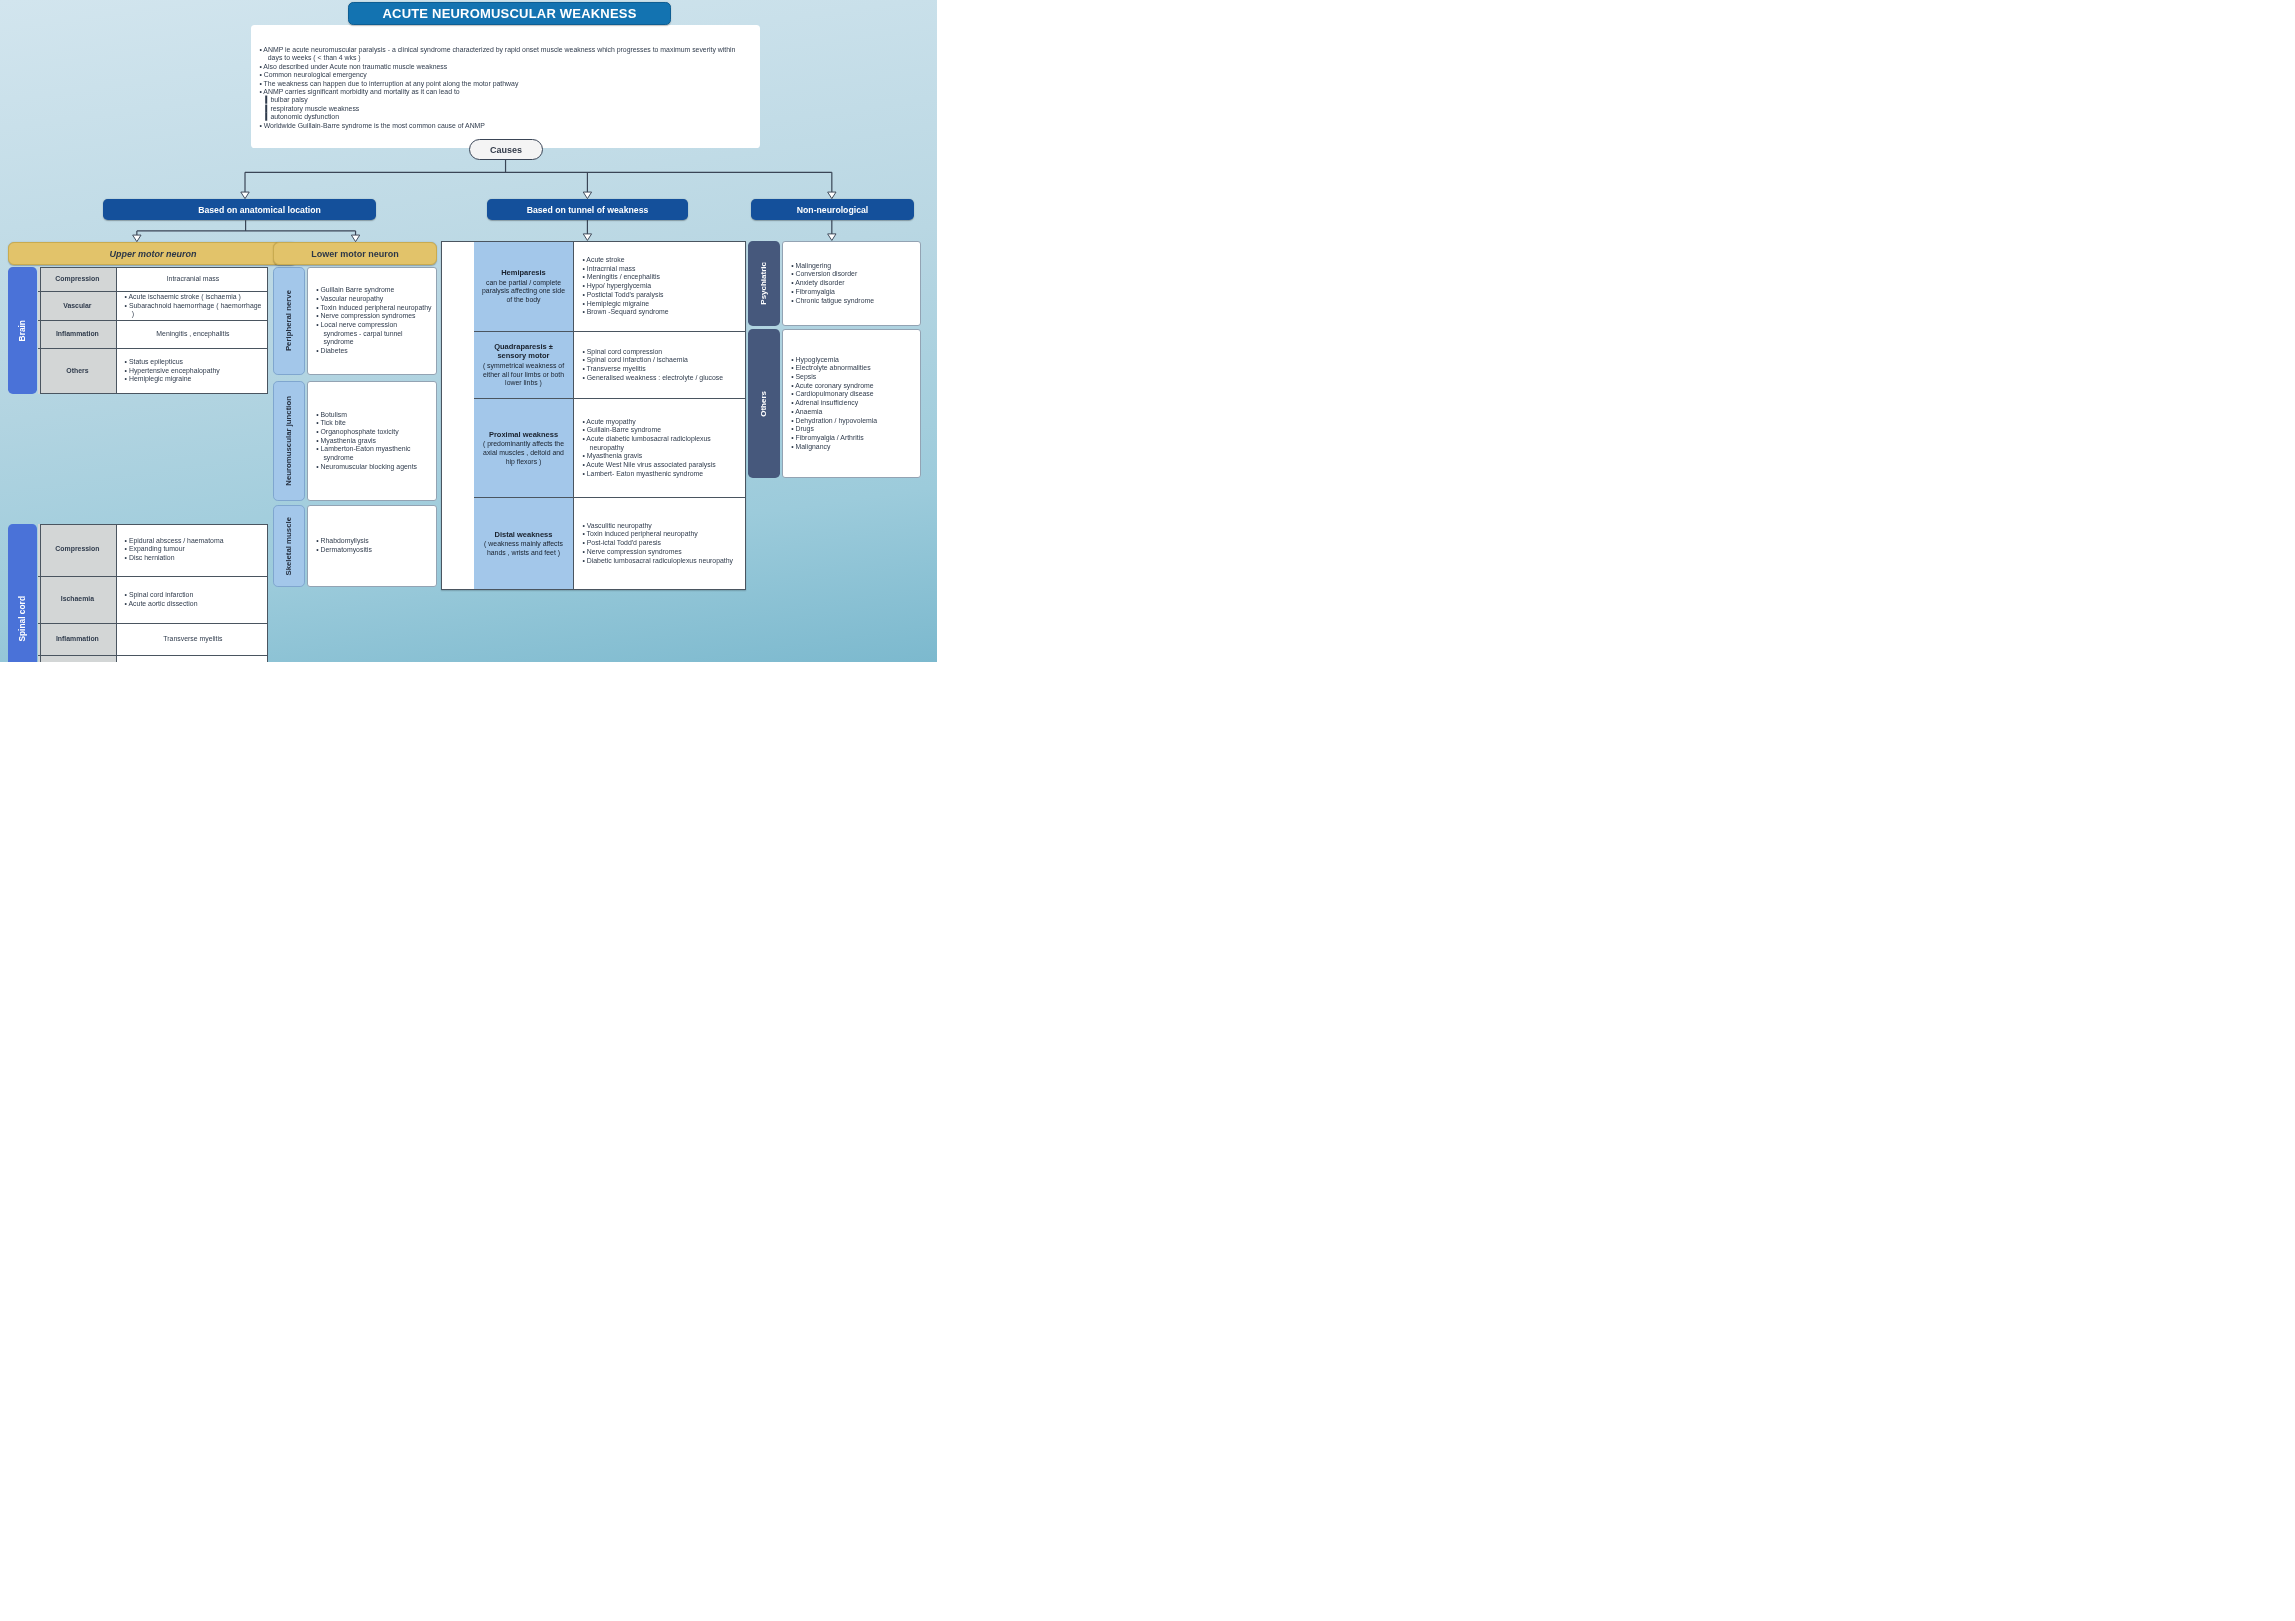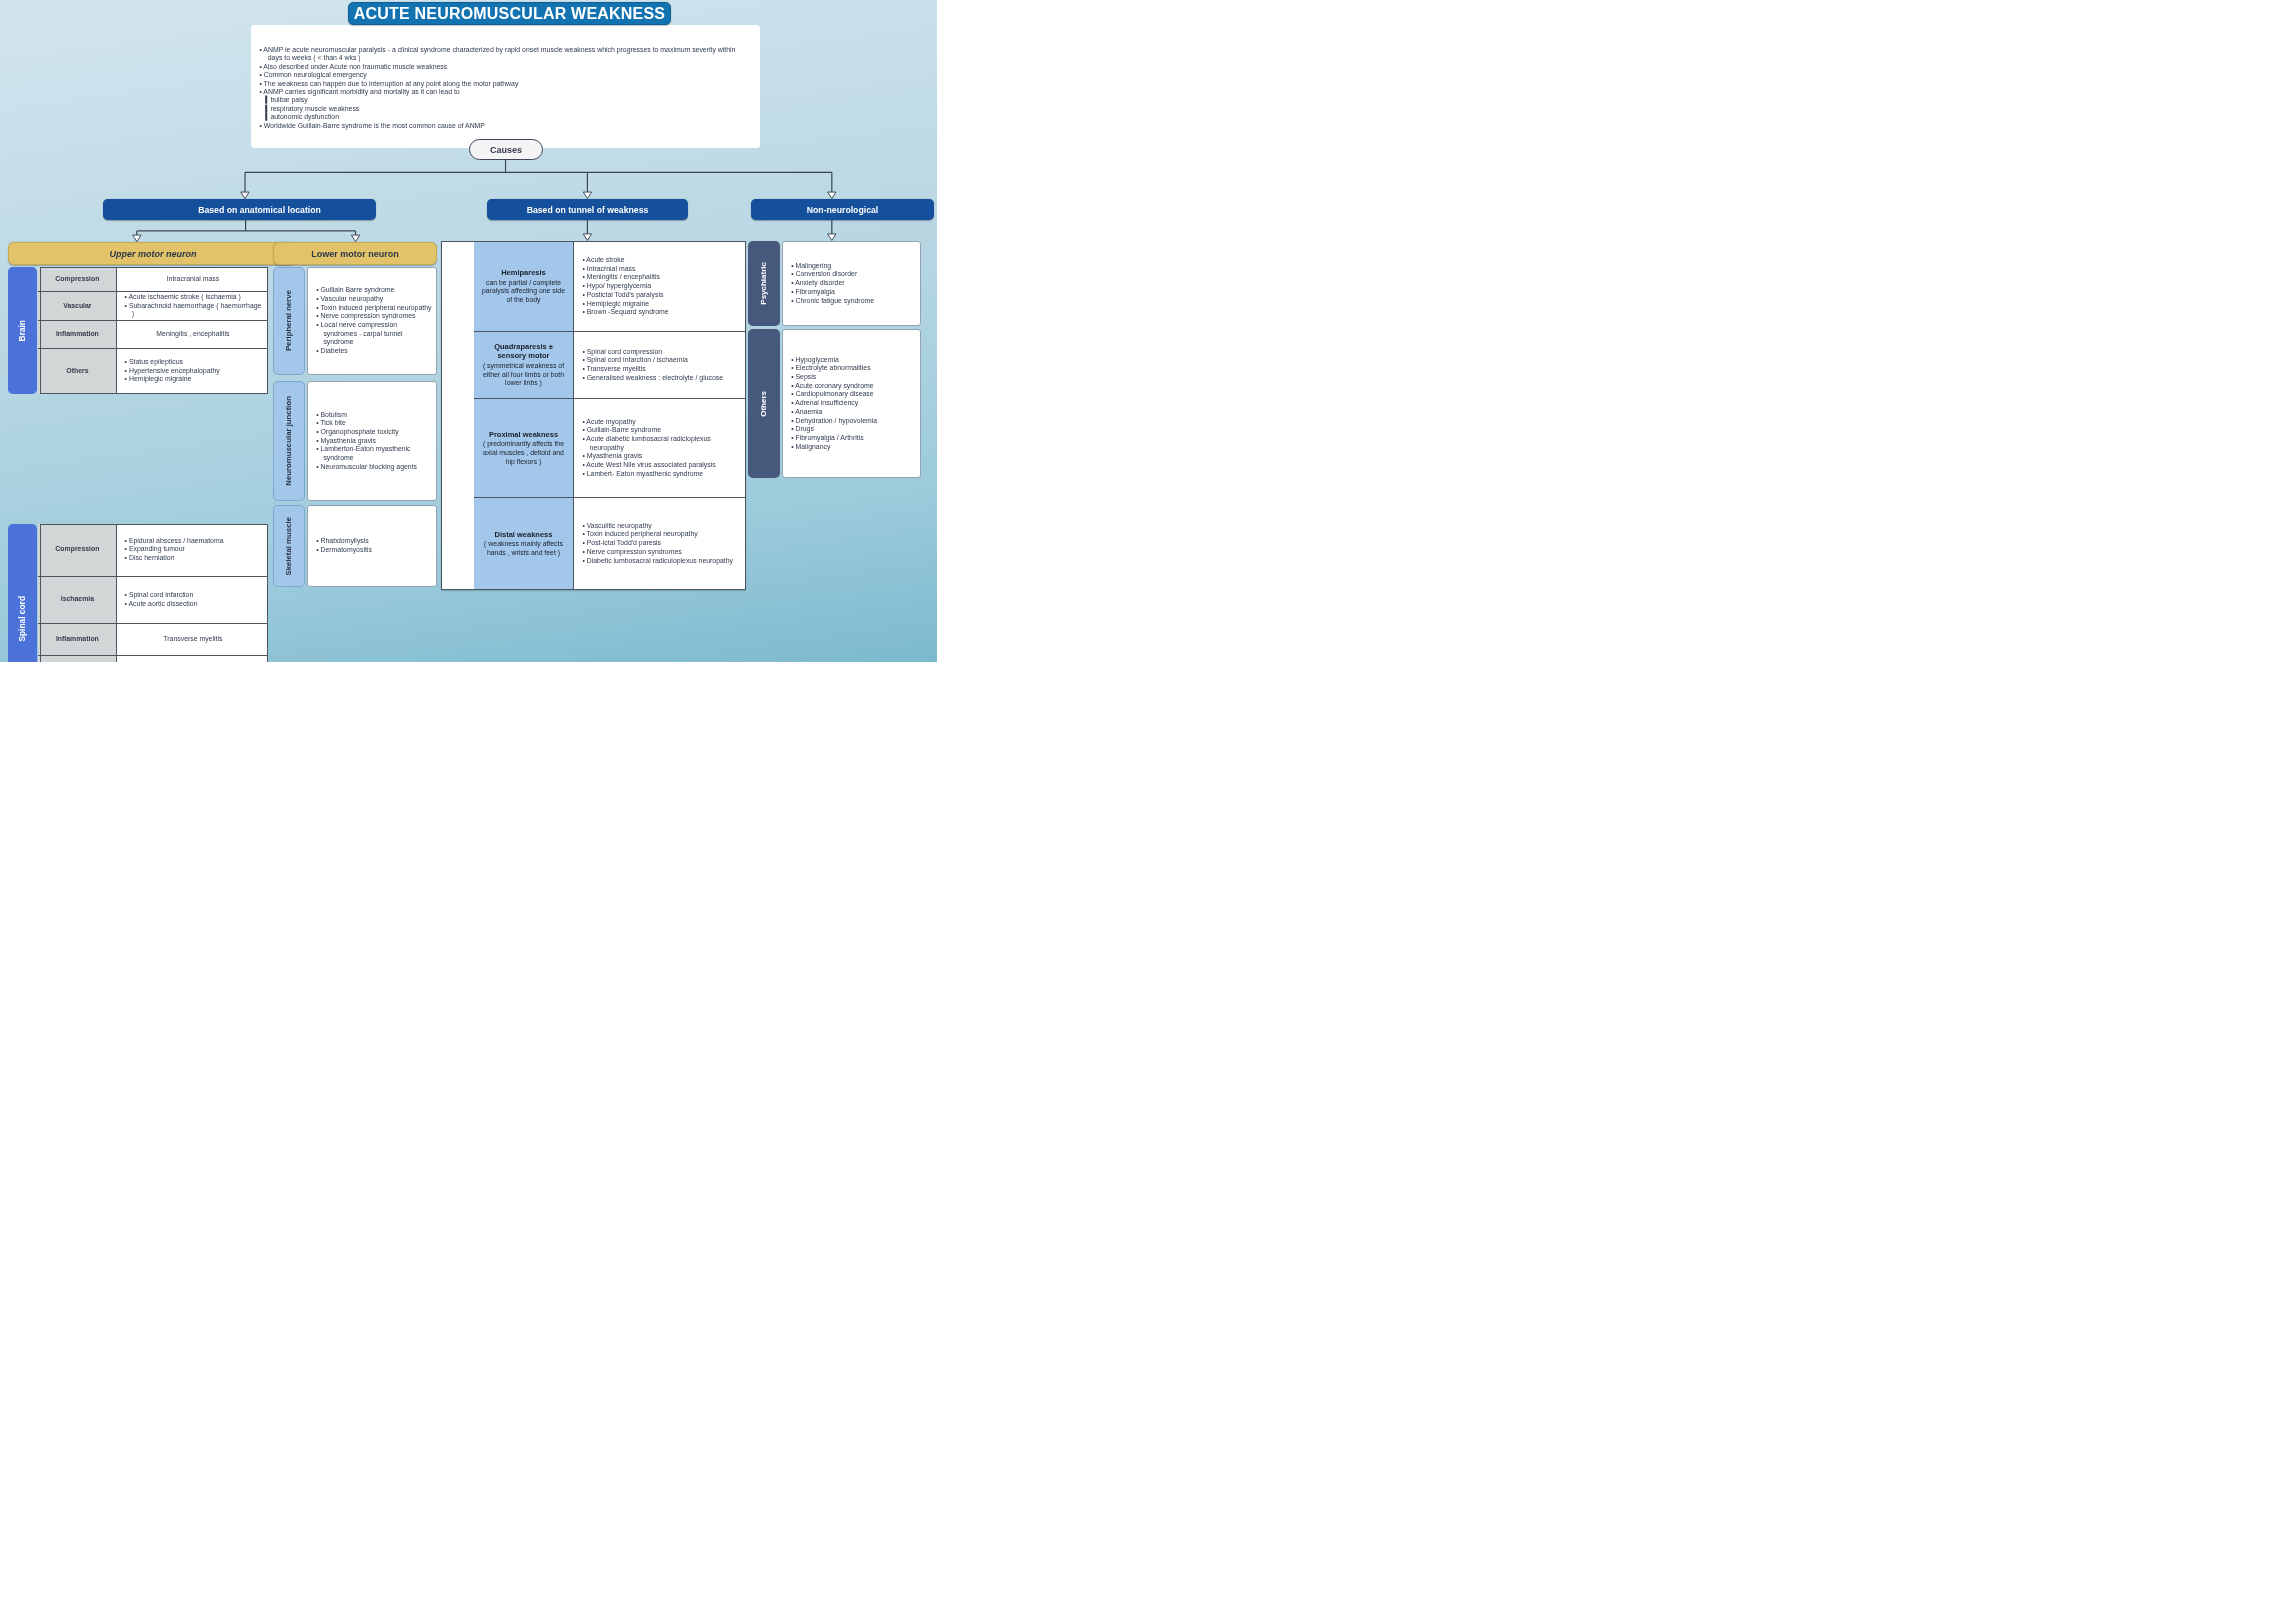--- a/index.html
+++ b/index.html
@@ -13,21 +13,21 @@
   #canvas{
     position:relative; width:937px; height:662px; overflow:hidden;
     background:linear-gradient(172deg, var(--canvas-top) 0%, var(--canvas-mid) 45%, #9ccbdb 78%, var(--canvas-bottom) 100%);
   }
   .abs{position:absolute;}
   svg.connectors{position:absolute; left:0; top:0; width:937px; height:662px; z-index:0;}
   .node{z-index:1;}
 
   .title-bar{
     background:var(--title-blue); border:0.6px solid #0e5e93; border-radius:5.4px;
-    color:#fff; font-weight:bold; font-size:16px; letter-spacing:0.2px;
+    color:#fff; font-weight:bold; font-size:13px; letter-spacing:0.2px;
     display:flex; align-items:center; justify-content:center; z-index:3;
     box-shadow:0 0.6px 1.2px rgba(0,0,0,.25);
   }
   .intro-box{background:#fff; border-radius:3.6px; z-index:1; padding:21.5px 9.6px 4.8px 8.4px;}
   .intro-text{font-size:6.9px; line-height:8.4px;}
   .intro-text .ln{white-space:pre-wrap; padding-left:8.4px; text-indent:-8.4px;}
 
   .causes{
     background:#f4f4f4; border:1.2px solid var(--line); border-radius:10.8px;
     font-weight:bold; font-size:9px; display:flex; align-items:center; justify-content:center;
@@ -136,21 +136,21 @@
         <div class="ln">   ▍autonomic dysfunction</div>
         <div class="ln">• Worldwide Guillain-Barre syndrome is the most common cause of ANMP</div>
       </div>
   </div>
   <div class="abs title-bar" style="left:348px; top:2.4px; width:323px; height:23px;">ACUTE NEUROMUSCULAR WEAKNESS</div>
 
   <div class="abs causes" style="left:469px; top:139px; width:74px; height:21px;">Causes</div>
 
   <div class="abs branch-header" style="left:103px; top:199px; width:273px; height:21px;padding-left:40px;">Based on anatomical location</div>
   <div class="abs branch-header" style="left:487px; top:199px; width:201px; height:21px;">Based on tunnel of weakness</div>
-  <div class="abs branch-header" style="left:751px; top:199px; width:183px; height:21px;">Non-neurological</div>
+  <div class="abs branch-header" style="left:751px; top:199px; width:163px; height:21px;">Non-neurological</div>
 
   <div class="abs gold-header" style="left:8.4px; top:242px; width:289px; height:23px;font-style:italic;">Upper motor neuron</div>
   <div class="abs gold-header" style="left:273px; top:242px; width:164px; height:23px;">Lower motor neuron</div>
 
   <div class="abs umn-section node" style="left:8.4px; top:267px; width:260px; grid-template-rows:25px 29px 27.5px 45px;">
     <div class="side-bar side-blue">
       <span>Brain</span>
       </div>
     <div class="cell-label rb">Compression</div>
     <div class="cell-value rb center">Intracranial mass</div>

